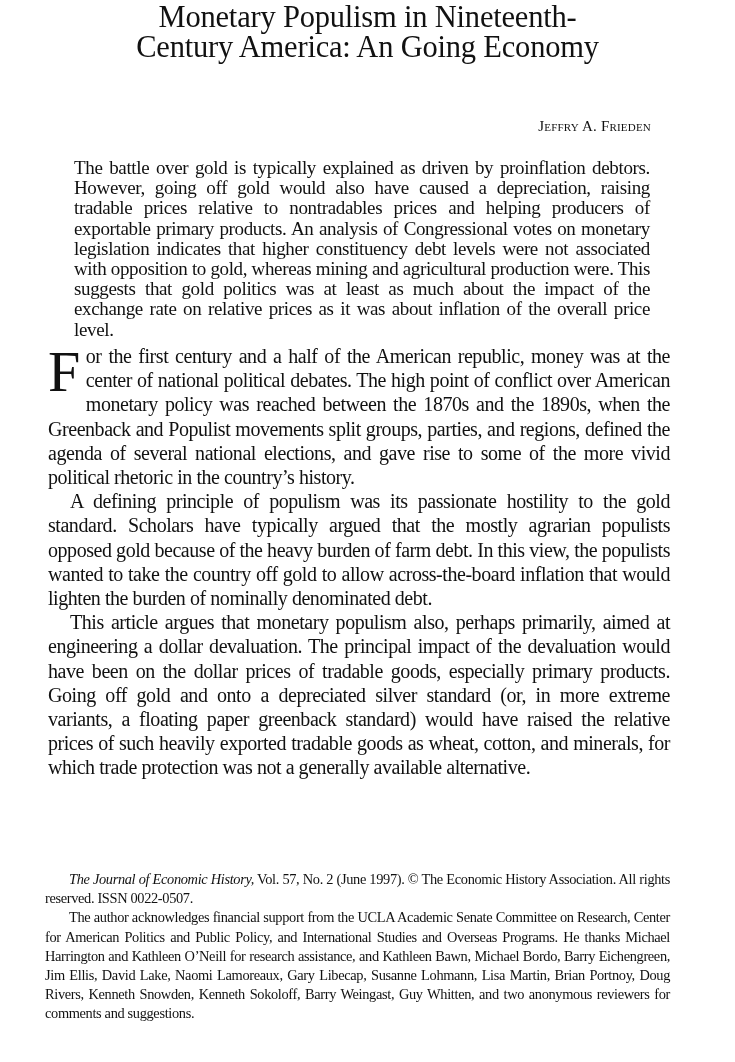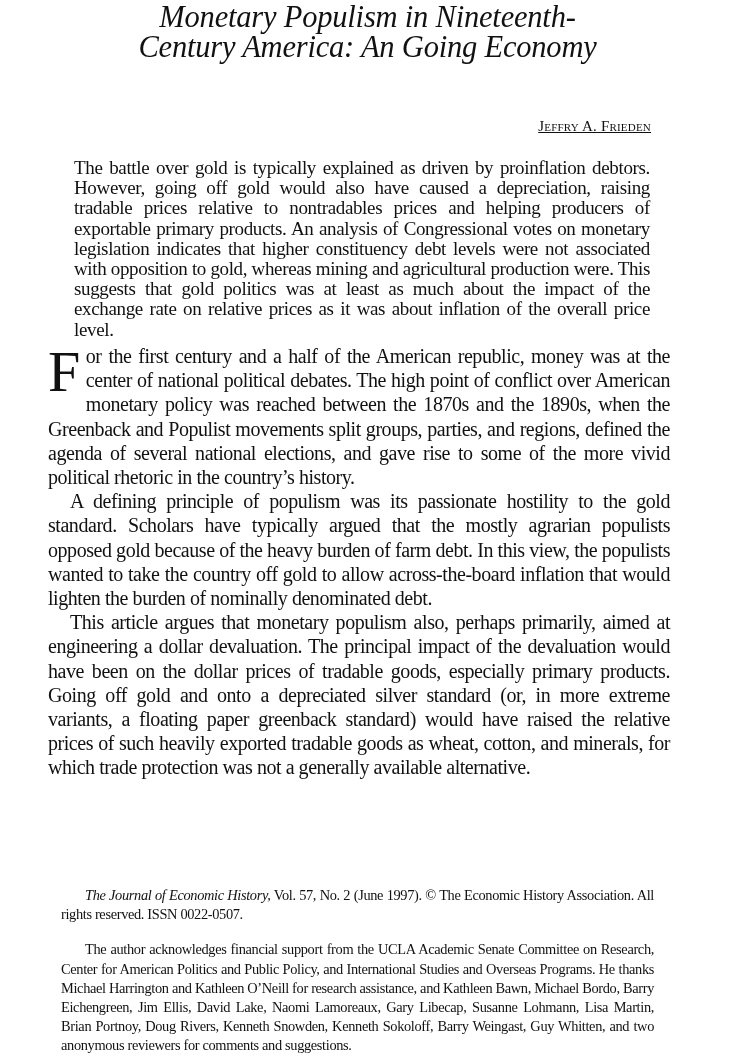--- a/index.html
+++ b/index.html
@@ -2,27 +2,27 @@
 <html><head>
 <meta charset="utf-8">
 <style>
   html, body { margin: 0; padding: 0; background: #ffffff; }
   body {
     width: 735px; height: 1062px; overflow: hidden; position: relative;
     font-family: "Liberation Serif", "DejaVu Serif", serif; color: #111;
   }
   .title {
     position: absolute; left: 0; top: 2px; width: 735px;
-    text-align: center; font-style: italic; font-size: 30.5px; line-height: 30px;
+    text-align: center; font-size: 30.5px; line-height: 30px;
     letter-spacing: -0.2px;
   }
   .title div { white-space: nowrap; }
   .author {
     position: absolute; right: 84px; top: 118px;
-    font-size: 15px; font-variant: small-caps; letter-spacing: 0.2px; text-decoration: underline;
+    font-size: 15px; font-variant: small-caps; letter-spacing: 0.2px;
   }
   .abstract {
     position: absolute; left: 74px; width: 576px; top: 158px;
     font-size: 19px; line-height: 20.2px; text-align: justify;
     letter-spacing: -0.35px;
   }
   .body {
     position: absolute; left: 48px; width: 622px; top: 344px;
     font-size: 20px; line-height: 24.2px; text-align: justify;
     letter-spacing: -0.45px;
@@ -31,21 +31,21 @@
   .body p.first { text-indent: 0; }
   .dropcap {
     float: left; font-size: 58px; line-height: 44px; margin: 4px 6px 0 0;
     padding-top: 2px;
   }
   .footnotes {
     position: absolute; left: 45px; width: 625px; top: 870px;
     font-size: 14.4px; line-height: 19.2px; text-align: justify;
     letter-spacing: -0.35px;
   }
-  .footnotes p { margin: 16px; text-indent: 24px; }
+  .footnotes p { margin: 0; text-indent: 24px; }
   .footnotes i { font-style: italic; }
 </style>
 </head>
 <body>
 
 <div class="title">
   <div>Monetary Populism in Nineteenth-</div>
   <div>Century America: An Going Economy</div>
 </div>
 

